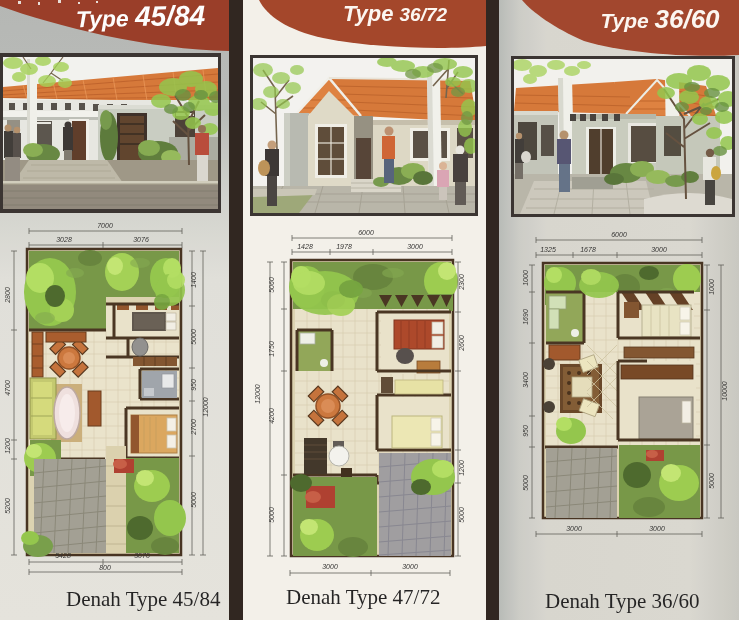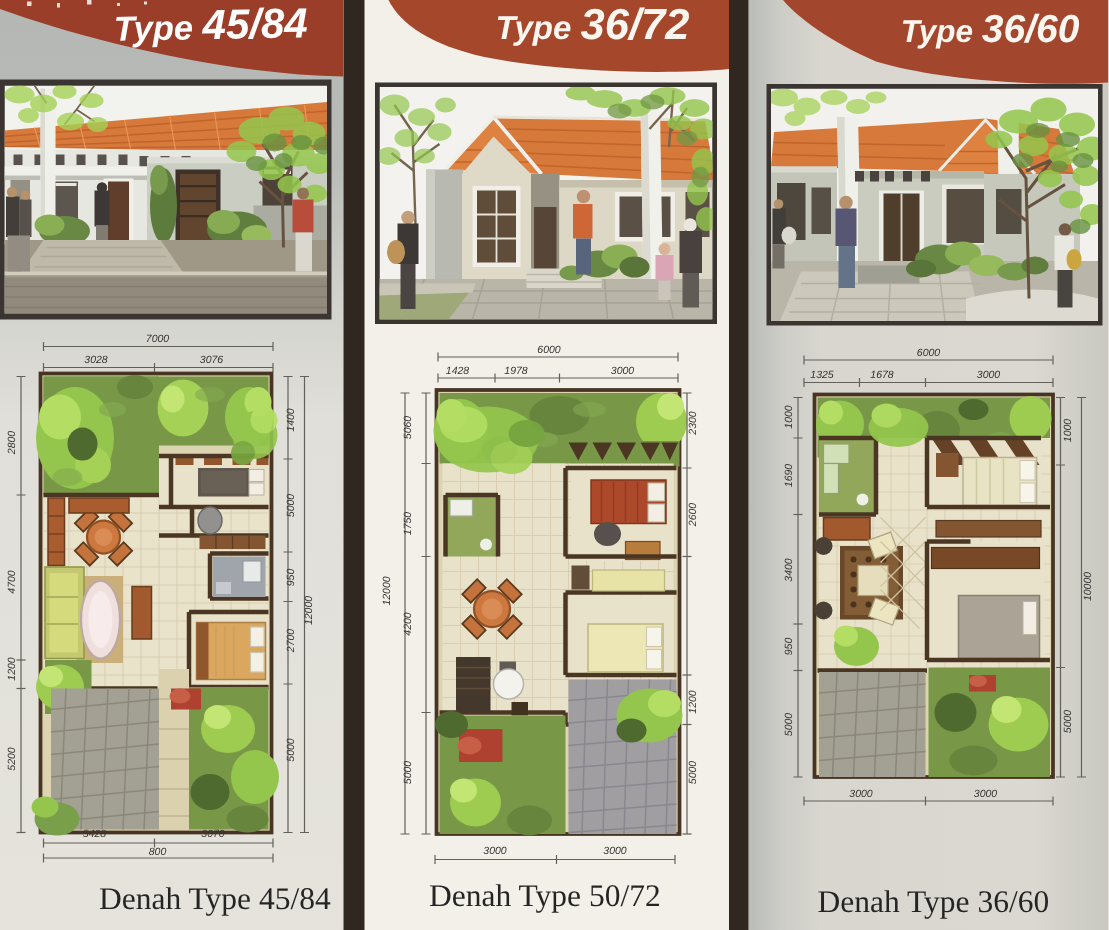--- a/index.html
+++ b/index.html
@@ -30,21 +30,21 @@
   </g>
 </svg>
 <svg class="abs" style="left:243px;top:0;" width="243" height="56" viewBox="0 0 243 56">
   <path d="M16,0 C24,16 44,30 80,38 C130,48 200,50 243,46 L243,0 Z" fill="#9e3a1c"></path>
 </svg>
 <svg class="abs" style="left:499px;top:0;" width="240" height="60" viewBox="0 0 240 60">
   <path d="M23,0 C33,12 55,28 85,41 C125,53 190,58 240,55 L240,0 Z" fill="#9c3a1f"></path>
 </svg>
 
 <div class="abs" style="left:58px;top:1px;width:165px;text-align:center;color:#fff;font-style:italic;font-weight:bold;font-size:23px;transform:rotate(-1deg);">Type <span style="font-size:28px;">45/84</span></div>
-<div class="abs" style="left:315px;top:1px;width:160px;text-align:center;color:#fdf8f2;font-style:italic;font-weight:bold;font-size:22px;">Type <span style="font-size:29px;">36/72</span></div>
+<div class="abs" style="left:315px;top:1px;width:160px;text-align:center;color:#fdf8f2;font-style:italic;font-weight:bold;font-size:22px;">Type <span style="font-size:19px;">36/72</span></div>
 <div class="abs" style="left:580px;top:4px;width:160px;text-align:center;color:#fdf8f2;font-style:italic;font-weight:bold;font-size:21px;">Type <span style="font-size:26px;">36/60</span></div>
 
 <div class="abs" style="left:0;top:53px;width:221px;height:160px;background:#2c2723;"></div>
 <svg class="abs" style="left:3px;top:57px;" width="215" height="152" viewBox="0 0 215 152">
   <rect width="215" height="152" fill="#f2f3ef"></rect>
 
   <polygon points="0,30 215,11 215,46 0,42" fill="#d4702c"></polygon>
   <g stroke="#bc5a1e" stroke-width="1">
     <line x1="0" y1="34" x2="215" y2="17"></line>
       <line x1="0" y1="38" x2="215" y2="25"></line>
@@ -984,15 +984,15 @@
     <text x="29" y="155" transform="rotate(-90 29 155)">3400</text>
     <text x="29" y="206" transform="rotate(-90 29 206)">950</text>
     <text x="29" y="258" transform="rotate(-90 29 258)">5000</text>
     <text x="215" y="62" transform="rotate(-90 215 62)">1000</text>
     <text x="228" y="166" transform="rotate(-90 228 166)">10000</text>
     <text x="215" y="256" transform="rotate(-90 215 256)">5000</text>
   </g>
 </svg>
 
 <div class="caption" style="left:33px;top:587px;margin-left:33px;">Denah Type 45/84</div>
-<div class="caption" style="left:286px;top:585px;">Denah Type 50/72</div>
+<div class="caption" style="left:286px;top:585px;">Denah Type 47/72</div>
 <div class="caption" style="left:545px;top:589px;">Denah Type 36/60</div>
 <div class="abs" style="left:0;top:0;width:739px;height:620px;background:rgba(236,233,224,0.08);pointer-events:none;"></div>
 
 </body></html>

